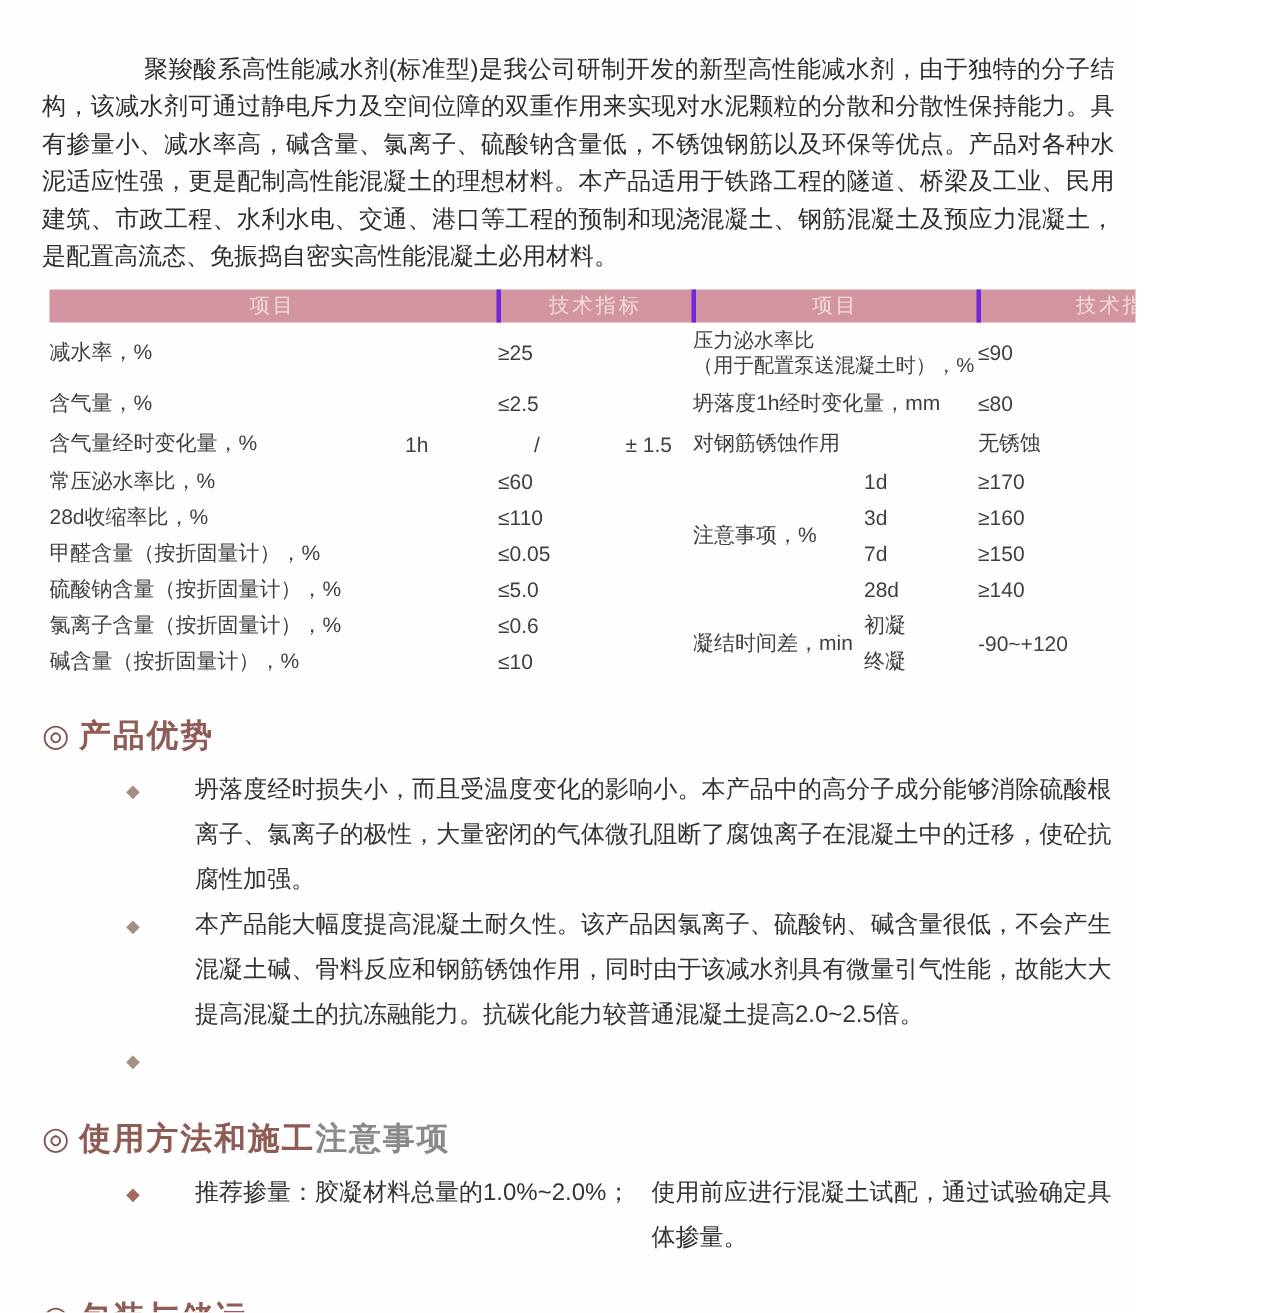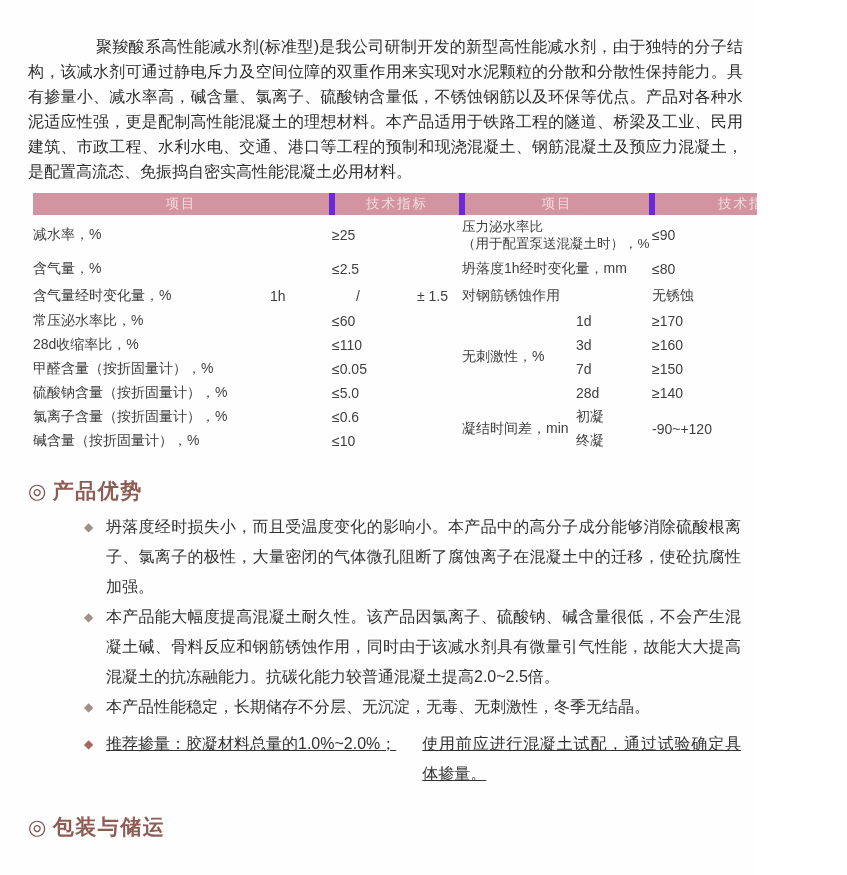--- a/index.html
+++ b/index.html
@@ -25,41 +25,41 @@
 
   
   table.spec {
     margin:9px 0 0 33px;
     border-collapse:collapse; table-layout:fixed;
     width:810px; font-size:14px; color:#3f3f3f;
   }
   table.spec th {
     background:#d294a0; color:#f2dcdd; font-weight:normal;
     font-size:13.5px; height:22px; letter-spacing:2px;
-    border-right:6px solid #6d28d9;
+    border-right:3px solid #6d28d9;
   }
   table.spec th:last-child { border-right:none; }
   table.spec td { text-align:left; vertical-align:middle; height:24px; font-weight:400;margin-top:44px; }
   tr.r1 td { height:40px; }
   tr.r2 td { height:28px; }
   tr.r3 td { height:26px; }
   tr.r8 td, tr.r9 td { height:24px; }
   td.two-line { line-height:17px; font-size:13.5px; }
   td.split { }
   td.split .split-inner { display:flex; justify-content:space-between; padding:0 14px 0 24px; }
 
   
   ul.bullets { list-style:none; margin:7px 0 0 0; }
   ul.bullets li { display:flex; align-items:flex-start; padding-left:84px; padding-right:16px; }
   ul.bullets .diamond {
     flex:0 0 22px; color:#a28f85; font-size:12px; line-height:30px;
   }
-  ul.bullets .btxt { flex:1; font-size:16px; line-height:30px; color:#333333; text-align:justify; }
+  ul.bullets .btxt { flex:1; font-size:16px; line-height:30px; color:#333333; text-align:justify;margin-left:24px; }
   ul.usage-list .diamond { color:#a4685f; }
-  .usage-line { display:flex;text-decoration:underline; }
+  .usage-line { display:flex; }
   .usage-left { width:365px; }
 </style>
 </head>
 <body>
 
 <div class="page">
 
   <p class="intro">聚羧酸系高性能减水剂(标准型)是我公司研制开发的新型高性能减水剂，由于独特的分子结构，该减水剂可通过静电斥力及空间位障的双重作用来实现对水泥颗粒的分散和分散性保持能力。具有掺量小、减水率高，碱含量、氯离子、硫酸钠含量低，不锈蚀钢筋以及环保等优点。产品对各种水泥适应性强，更是配制高性能混凝土的理想材料。本产品适用于铁路工程的隧道、桥梁及工业、民用建筑、市政工程、水利水电、交通、港口等工程的预制和现浇混凝土、钢筋混凝土及预应力混凝土，是配置高流态、免振捣自密实高性能混凝土必用材料。</p>
 
 
@@ -107,21 +107,21 @@
             <span>± 1.5</span>
           </div>
         </td>
         <td colspan="2">对钢筋锈蚀作用</td>
         <td>无锈蚀</td>
       </tr>
       <tr>
         <td>常压泌水率比，%</td>
         <td></td>
         <td>≤60</td>
-        <td rowspan="4">无刺激性，%</td>
+        <td rowspan="4">注意事项，%</td>
         <td>1d</td>
         <td>≥170</td>
       </tr>
       <tr>
         <td>28d收缩率比，%</td>
         <td></td>
         <td>≤110</td>
         <td>3d</td>
         <td>≥160</td>
       </tr>
@@ -164,24 +164,26 @@
     <li>
       <span class="diamond">◆</span>
       <span class="btxt">坍落度经时损失小，而且受温度变化的影响小。本产品中的高分子成分能够消除硫酸根离子、氯离子的极性，大量密闭的气体微孔阻断了腐蚀离子在混凝土中的迁移，使砼抗腐性加强。</span>
     </li>
     <li>
       <span class="diamond">◆</span>
       <span class="btxt">本产品能大幅度提高混凝土耐久性。该产品因氯离子、硫酸钠、碱含量很低，不会产生混凝土碱、骨料反应和钢筋锈蚀作用，同时由于该减水剂具有微量引气性能，故能大大提高混凝土的抗冻融能力。抗碳化能力较普通混凝土提高2.0~2.5倍。</span>
     </li>
     <li>
       <span class="diamond">◆</span>
-      <span class="btxt">本产品性能稳定，长期储存不分层、无沉淀，无毒、无刺激性，冬季无结晶。</span>
     </li>
   </ul>
 
+  <h2 class="sec">
+    <span class="marker">◎</span><span>使用方法和施工</span><span class="title-sub">注意事项</span>
+  </h2>
 
   <ul class="bullets usage-list">
     <li>
       <span class="diamond">◆</span>
       <span class="btxt usage-line">
         <span class="usage-left">推荐掺量：胶凝材料总量的1.0%~2.0%；</span>
         <span class="usage-right">使用前应进行混凝土试配，通过试验确定具体掺量。</span>
       </span>
     </li>
   </ul>

